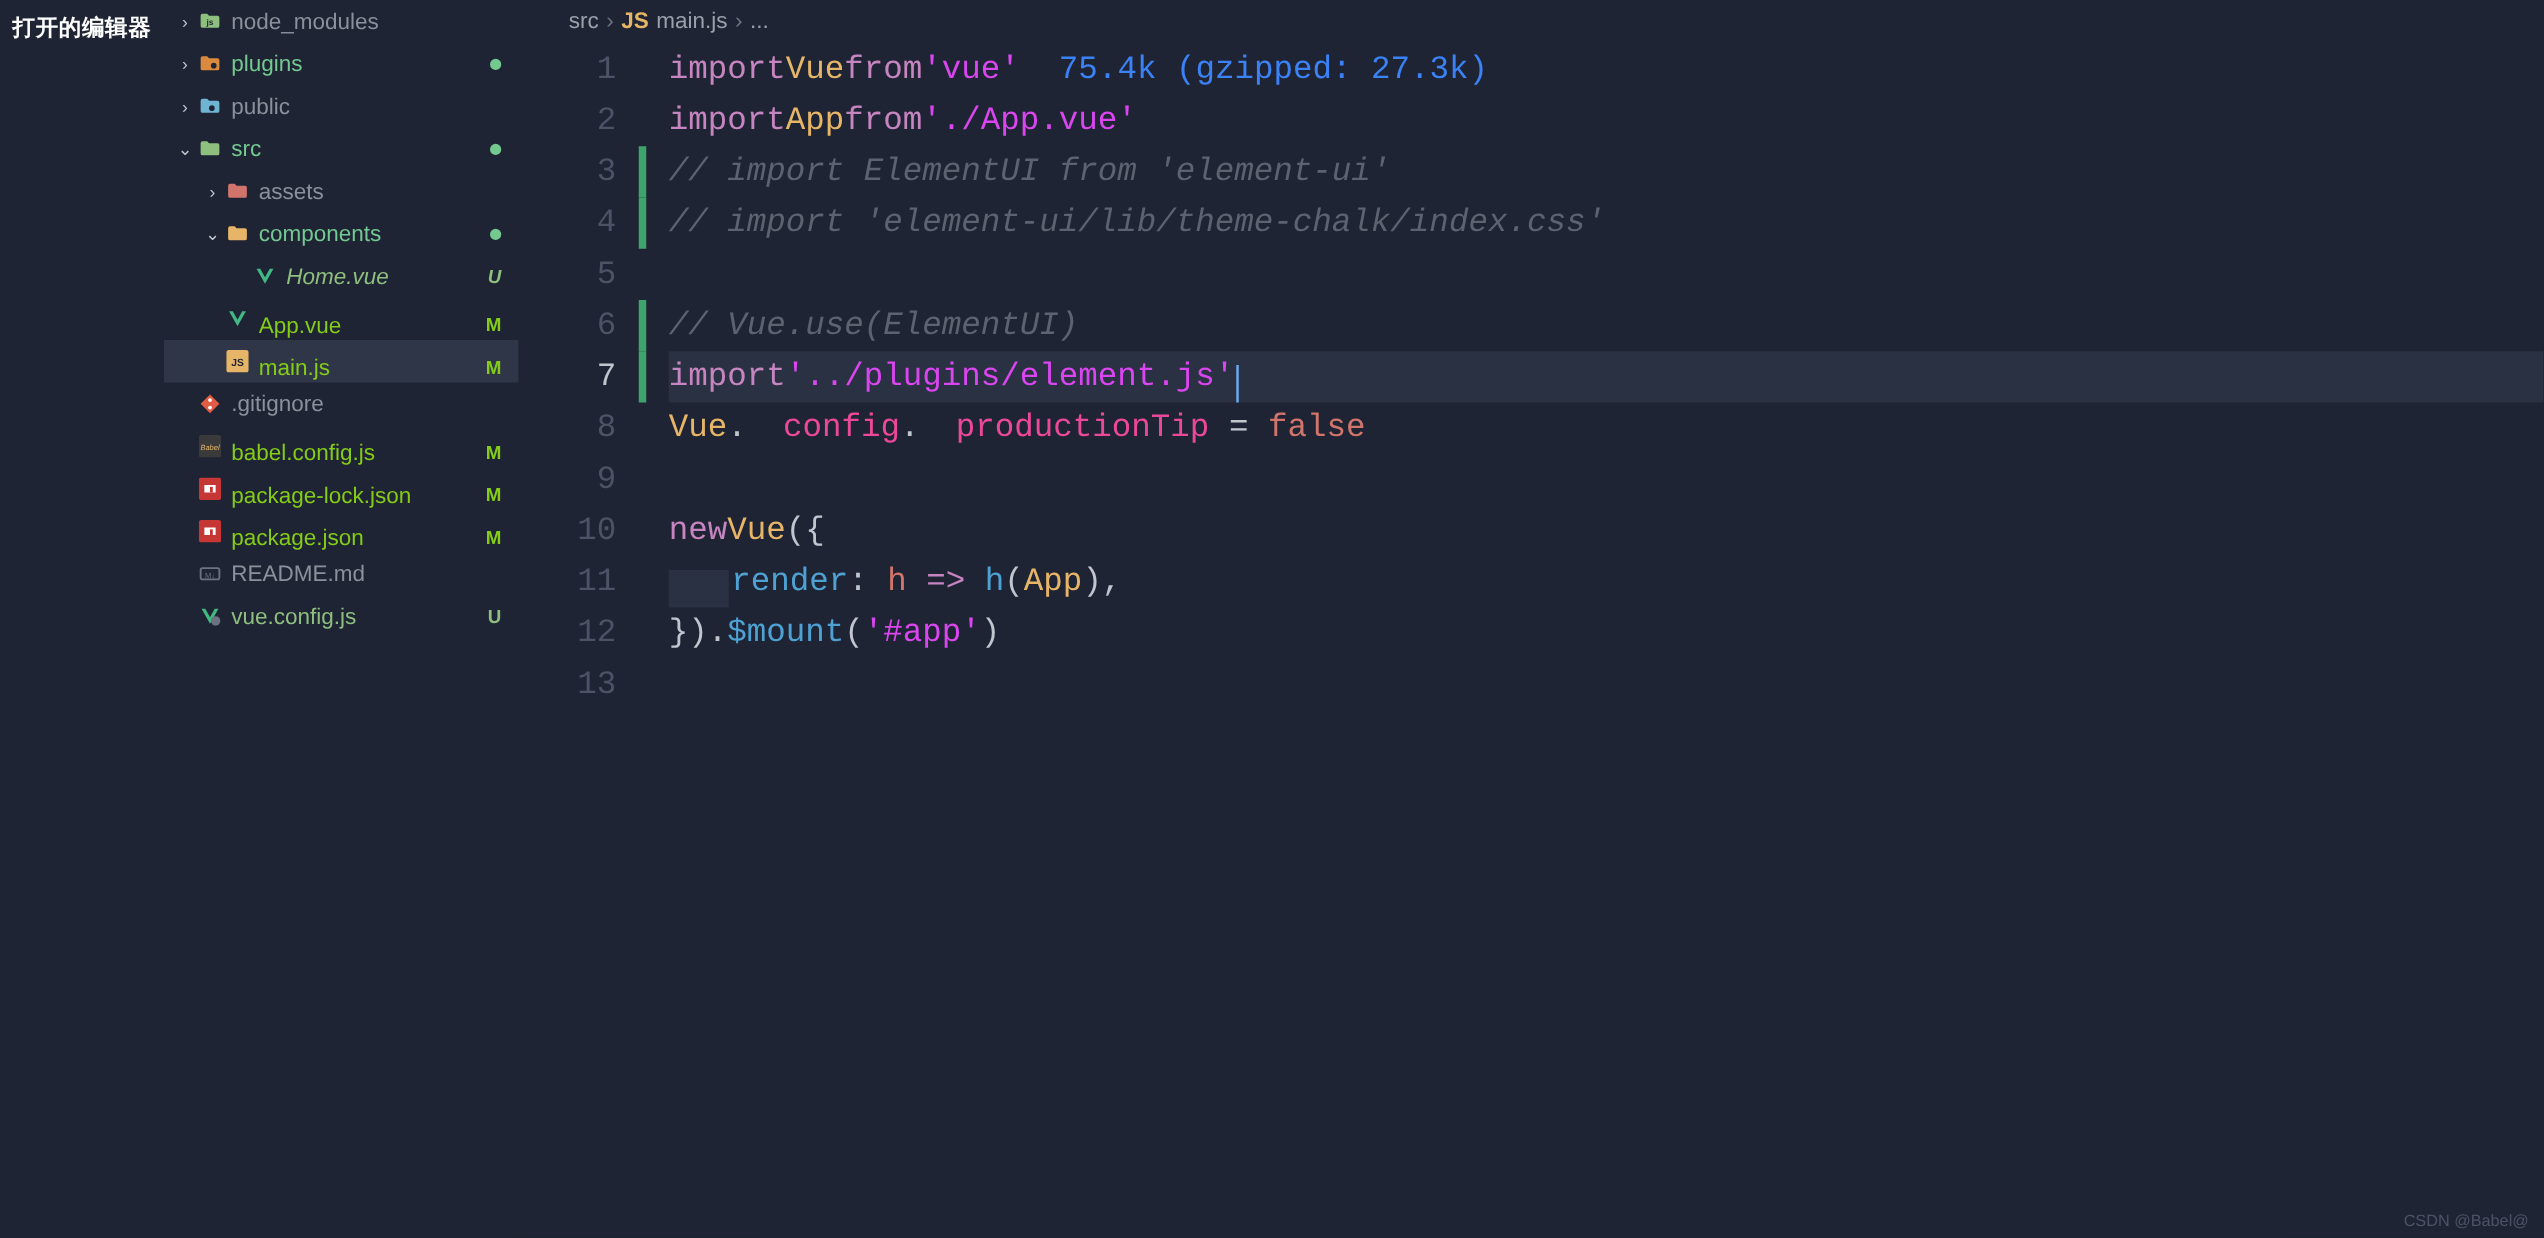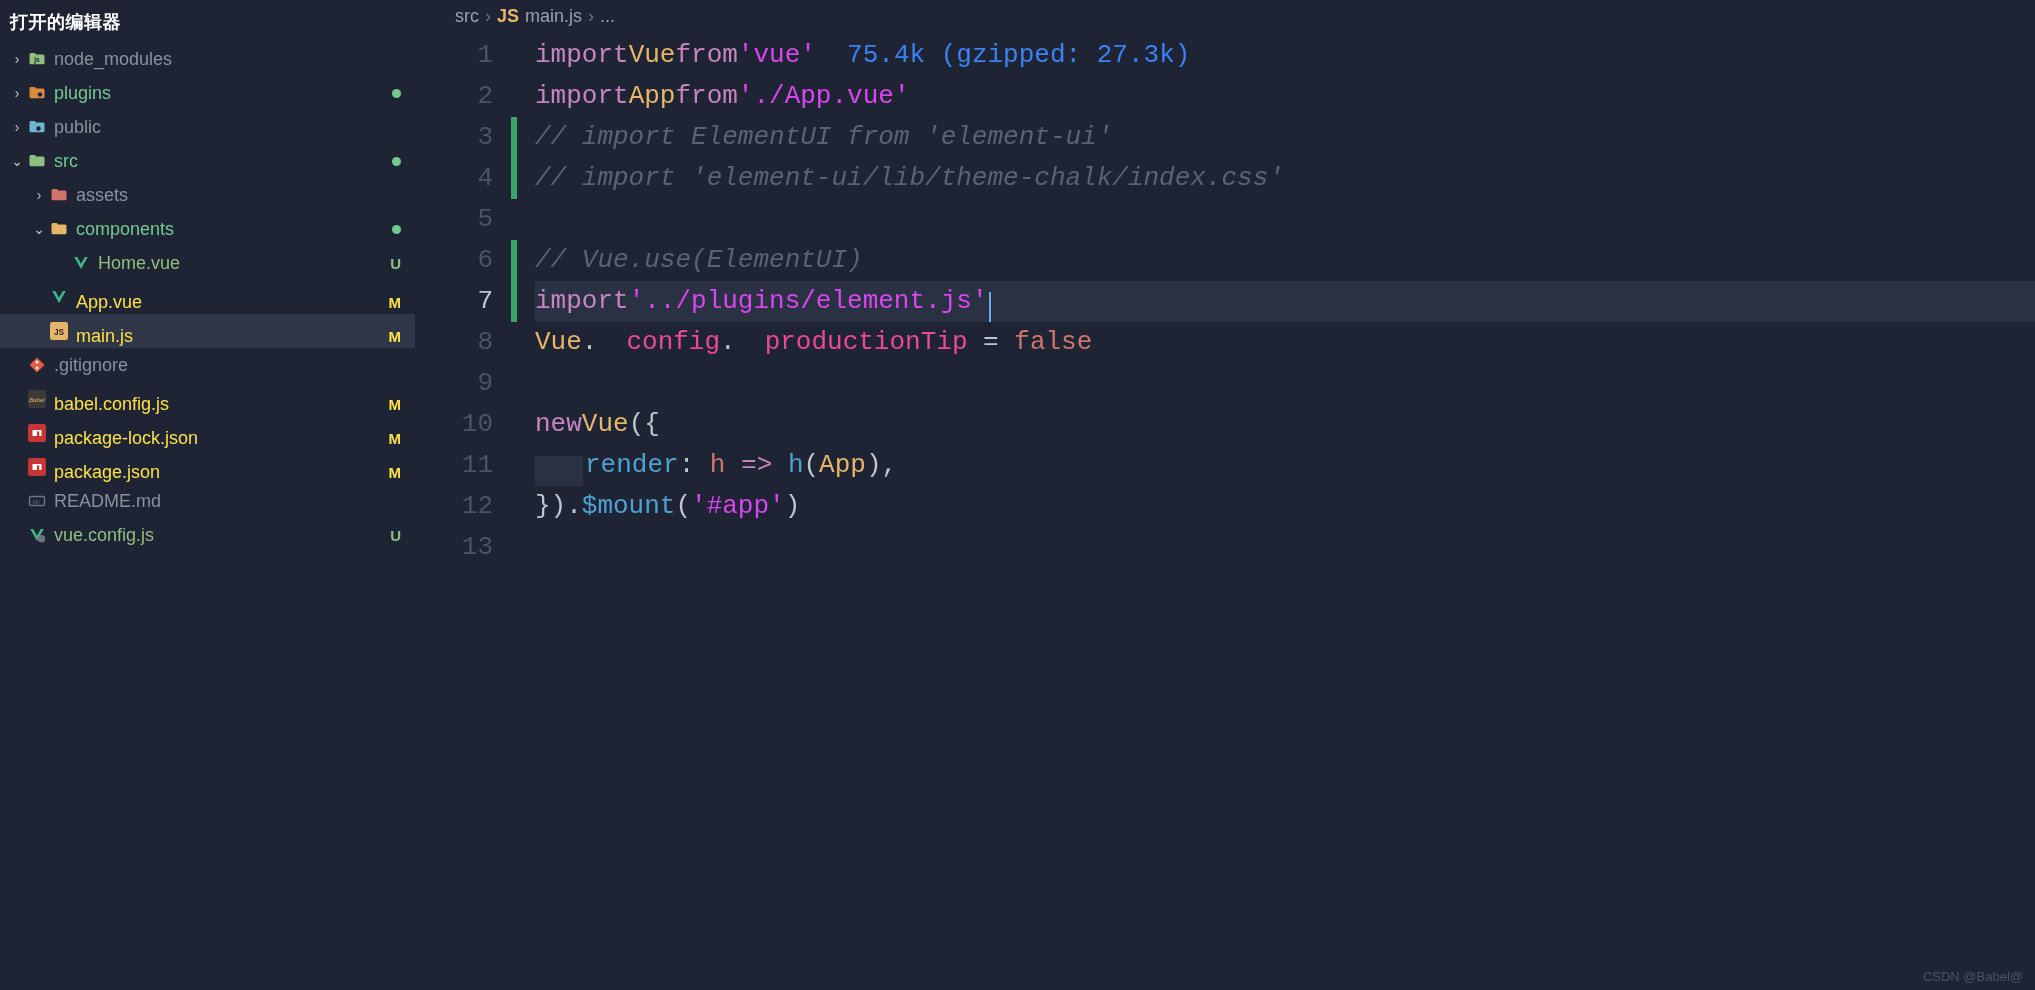--- a/index.html
+++ b/index.html
@@ -13,21 +13,21 @@
   display: flex;
   flex-direction: column;
 }
 .main-area { display: flex; flex: 1; overflow: hidden; }
 
 
 .sidebar {
   width: 415px;
   background: #1e2433;
   display: flex;
-  flex-direction: column;
+  flex-direction: row;
   font-family: -apple-system, 'Segoe UI', sans-serif;
   font-size: 18px;
 }
 .sidebar-title {
   color: #fefefe;
   font-weight: 700;
   font-size: 18px;
   padding: 10px 10px 8px 10px;
   letter-spacing: 0.5px;
 }
@@ -49,23 +49,23 @@
 }
 .tree-row.active { background: #2f3648; color: #cccccc; }
 .tree-row .chev { width: 18px; text-align: center; color: #c0c5ce; font-size: 14px; }
 .tree-row .chev.blank { visibility: hidden; }
 .tree-row .ficon { width: 22px; display: inline-flex; align-items: center; justify-content: center; margin-right: 6px; }
 .tree-row .lbl { flex: 1; white-space: nowrap; overflow: hidden; text-overflow: ellipsis; }
 .tree-row .badge { font-weight: 600; font-size: 15px; margin-left: auto; }
 .tree-row .dot { width: 9px; height: 9px; border-radius: 50%; display: inline-block; }
 .indent-0 { padding-left: 8px; }
 .indent-1 { padding-left: 30px; }
-.indent-2 { padding-left: 52px; }
+.indent-2 { padding-left: 52px; font-style: italic; }
 .green { color: #8fbf7f; }
-.olive { color: #fde047; margin-top: 10px; }
+.olive { color: #84cc16; margin-top: 10px; }
 .greentext { color: #74c991; }
 
 
 .editor-pane { flex: 1; display: flex; flex-direction: column; background: #1e2433; }
 .breadcrumb {
   display: flex;
   align-items: center;
   padding: 6px 18px 8px 40px;
   font-family: -apple-system,'Segoe UI',sans-serif;
   font-size: 18px;

